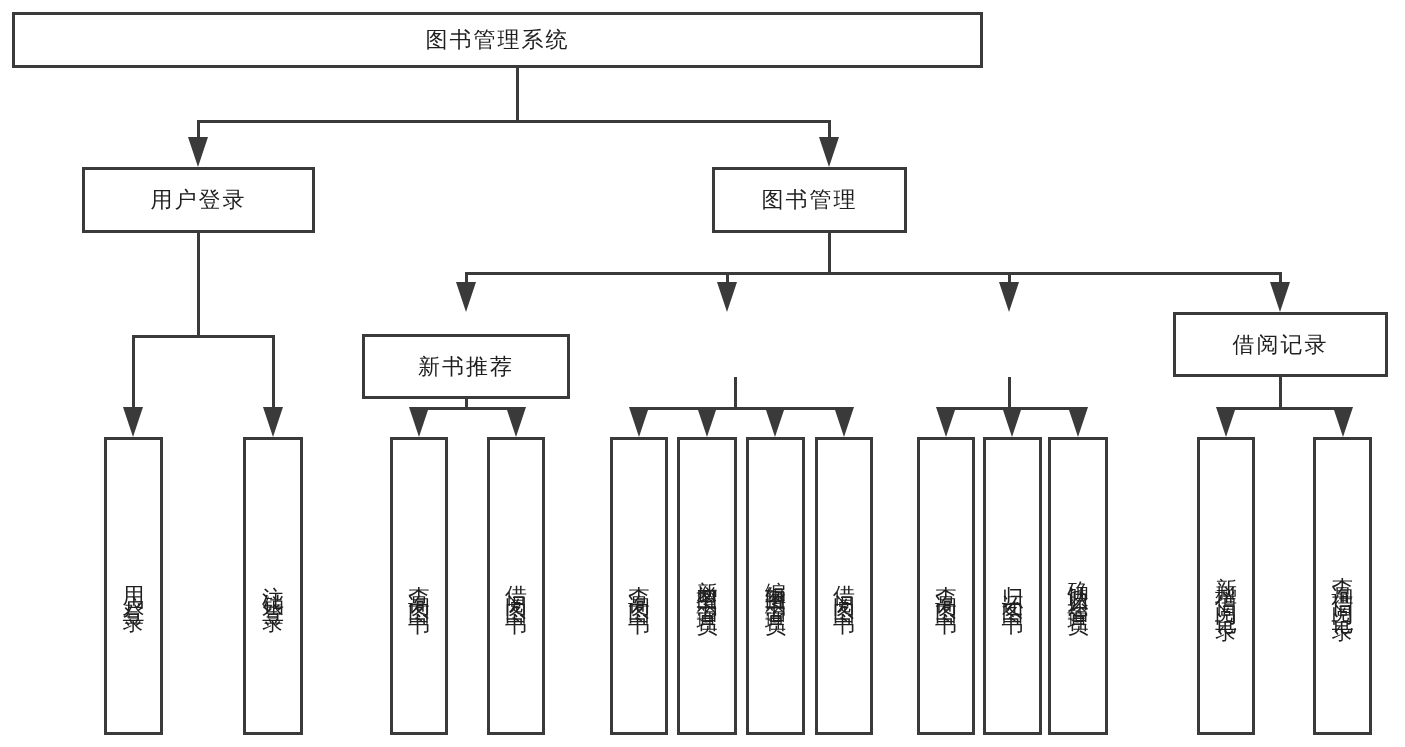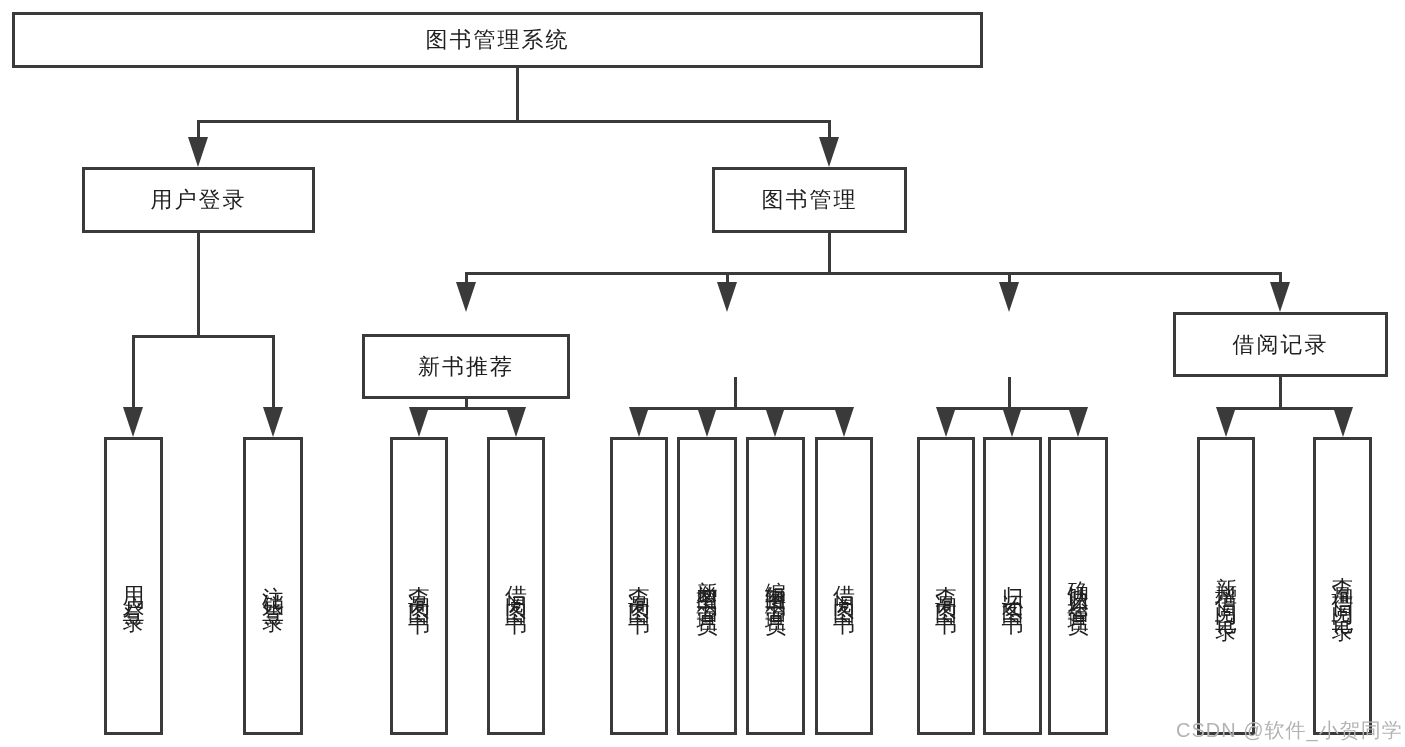--- a/index.html
+++ b/index.html
@@ -135,15 +135,14 @@
   <div class="leaf tight" style="left:746px; width:59px;">编辑图书（管理员）</div>
   <div class="leaf" style="left:815px; width:58px;">借阅图书</div>
 
   <div class="leaf" style="left:917px; width:58px;">查询图书</div>
   <div class="leaf" style="left:983px; width:59px;">归还图书</div>
   <div class="leaf tight" style="left:1048px; width:60px;">确认归还（管理员）</div>
 
   <div class="leaf" style="left:1197px; width:58px;">新增借阅记录</div>
   <div class="leaf" style="left:1313px; width:59px;">查询借阅记录</div>
 
-  <div class="watermark">CSDN @软件_小贺同学</div>
 
 </div>
 
 </body></html>

